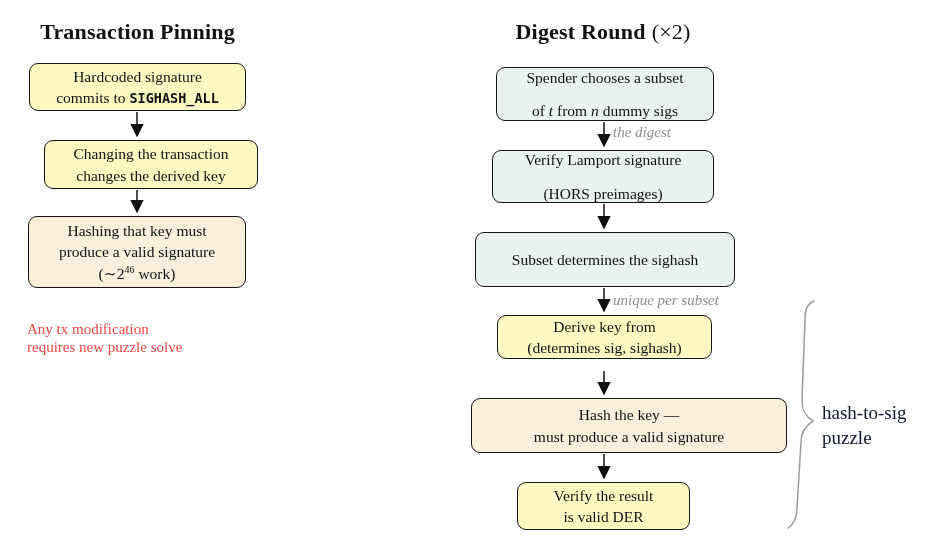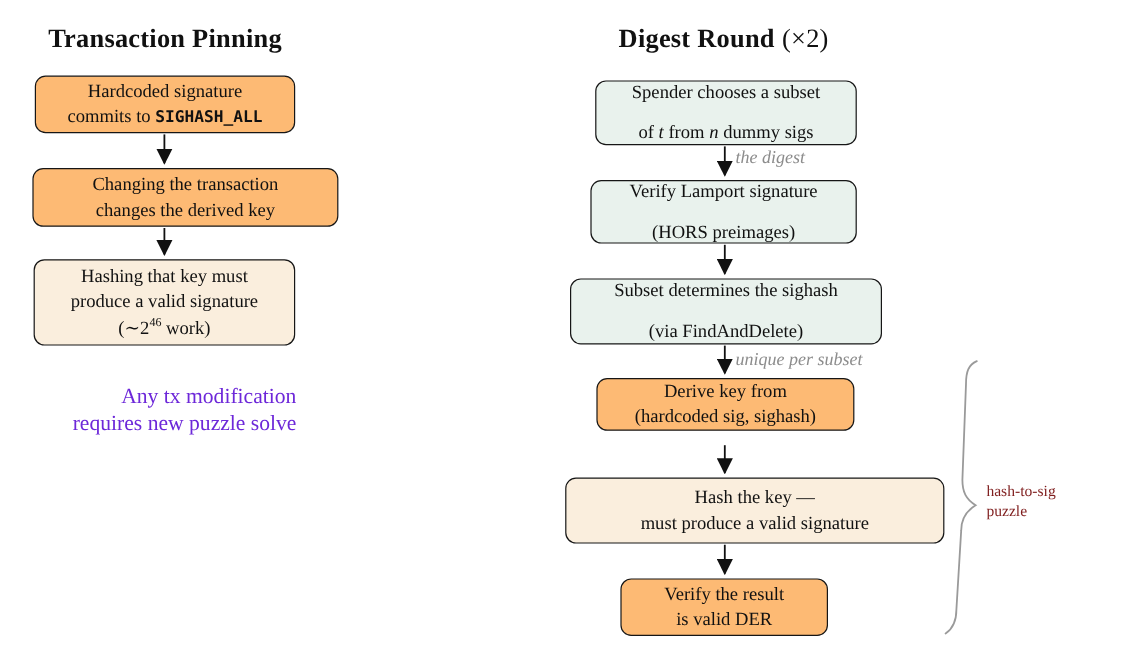--- a/index.html
+++ b/index.html
@@ -10,34 +10,34 @@
   .col-title{
     position:absolute;text-align:center;font-weight:bold;font-size:22px;letter-spacing:.2px;
   }
   .title-suffix{font-weight:normal;margin-left:6px;}
   .box{
     position:absolute;box-sizing:border-box;
     border:1.5px solid #161616;border-radius:9px;
     display:flex;flex-direction:column;justify-content:center;align-items:center;
     font-size:15.5px;line-height:1.36;text-align:center;padding:2px 6px;
   }
-  .lavender{background:#fdba74;}
+  .lavender{background:#fef9c3;}
   .mint{background:#e9f2ed;gap:12px;}
   .peach{background:#faeedd;}
   .code{font-family:"DejaVu Sans Mono","Liberation Mono",monospace;font-weight:bold;font-size:13.5px;}
   .mathvar{font-style:italic;}
   sup{font-size:10px;line-height:0;}
   .note{
-    position:absolute;text-align:right;color:#6d28d9;font-size:18px;line-height:1.22;
+    position:absolute;text-align:left;color:#ef4444;font-size:15px;line-height:1.22;
   }
   .edge-label{
     position:absolute;font-style:italic;color:#8c8c8c;font-size:15px;white-space:nowrap;
   }
   .brace-label{
-    position:absolute;color:#7f1d1d;font-size:13px;line-height:1.3;white-space:nowrap;
+    position:absolute;color:#0f172a;font-size:19px;line-height:1.3;white-space:nowrap;
   }
   svg.overlay{position:absolute;left:0;top:0;pointer-events:none;}
   .line{display:block;}
 </style>
 </head>
 <body>
 
 <div id="stage">
 
   <svg class="overlay" width="946" height="552" viewBox="0 0 946 552">
@@ -60,21 +60,21 @@
 
   <div class="col-title" style="left:17px;top:19px;width:241px;">
     <span class="line">Transaction Pinning</span>
   </div>
 
   <div class="box lavender" style="left:29px;top:63px;width:217px;height:48px;">
     <span class="line">Hardcoded signature</span>
     <span class="line"><span>commits to </span><span class="code">SIGHASH_ALL</span></span>
   </div>
 
-  <div class="box lavender" style="left:27px;top:140px;width:255px;height:49px;">
+  <div class="box lavender" style="left:44px;top:140px;width:214px;height:49px;">
     <span class="line">Changing the transaction</span>
     <span class="line">changes the derived key</span>
   </div>
 
   <div class="box peach" style="left:28px;top:216px;width:218px;height:72px;">
     <span class="line">Hashing that key must</span>
     <span class="line">produce a valid signature</span>
     <span class="line"><span>(∼2</span><sup>46</sup><span> work)</span></span>
   </div>
 
@@ -94,28 +94,27 @@
 
   <div class="edge-label" style="left:613px;top:124px;">the digest</div>
 
   <div class="box mint" style="left:492px;top:150px;width:222px;height:53px;">
     <span class="line">Verify Lamport signature</span>
     <span class="line">(HORS preimages)</span>
   </div>
 
   <div class="box mint" style="left:475px;top:232px;width:260px;height:55px;">
     <span class="line">Subset determines the sighash</span>
-    <span class="line">(via FindAndDelete)</span>
   </div>
 
   <div class="edge-label" style="left:613px;top:292px;">unique per subset</div>
 
   <div class="box lavender" style="left:497px;top:315px;width:215px;height:44px;">
     <span class="line">Derive key from</span>
-    <span class="line">(hardcoded sig, sighash)</span>
+    <span class="line">(determines sig, sighash)</span>
   </div>
 
   <div class="box peach" style="left:471px;top:398px;width:316px;height:55px;">
     <span class="line">Hash the key —</span>
     <span class="line">must produce a valid signature</span>
   </div>
 
   <div class="box lavender" style="left:517px;top:482px;width:173px;height:48px;">
     <span class="line">Verify the result</span>
     <span class="line">is valid DER</span>

